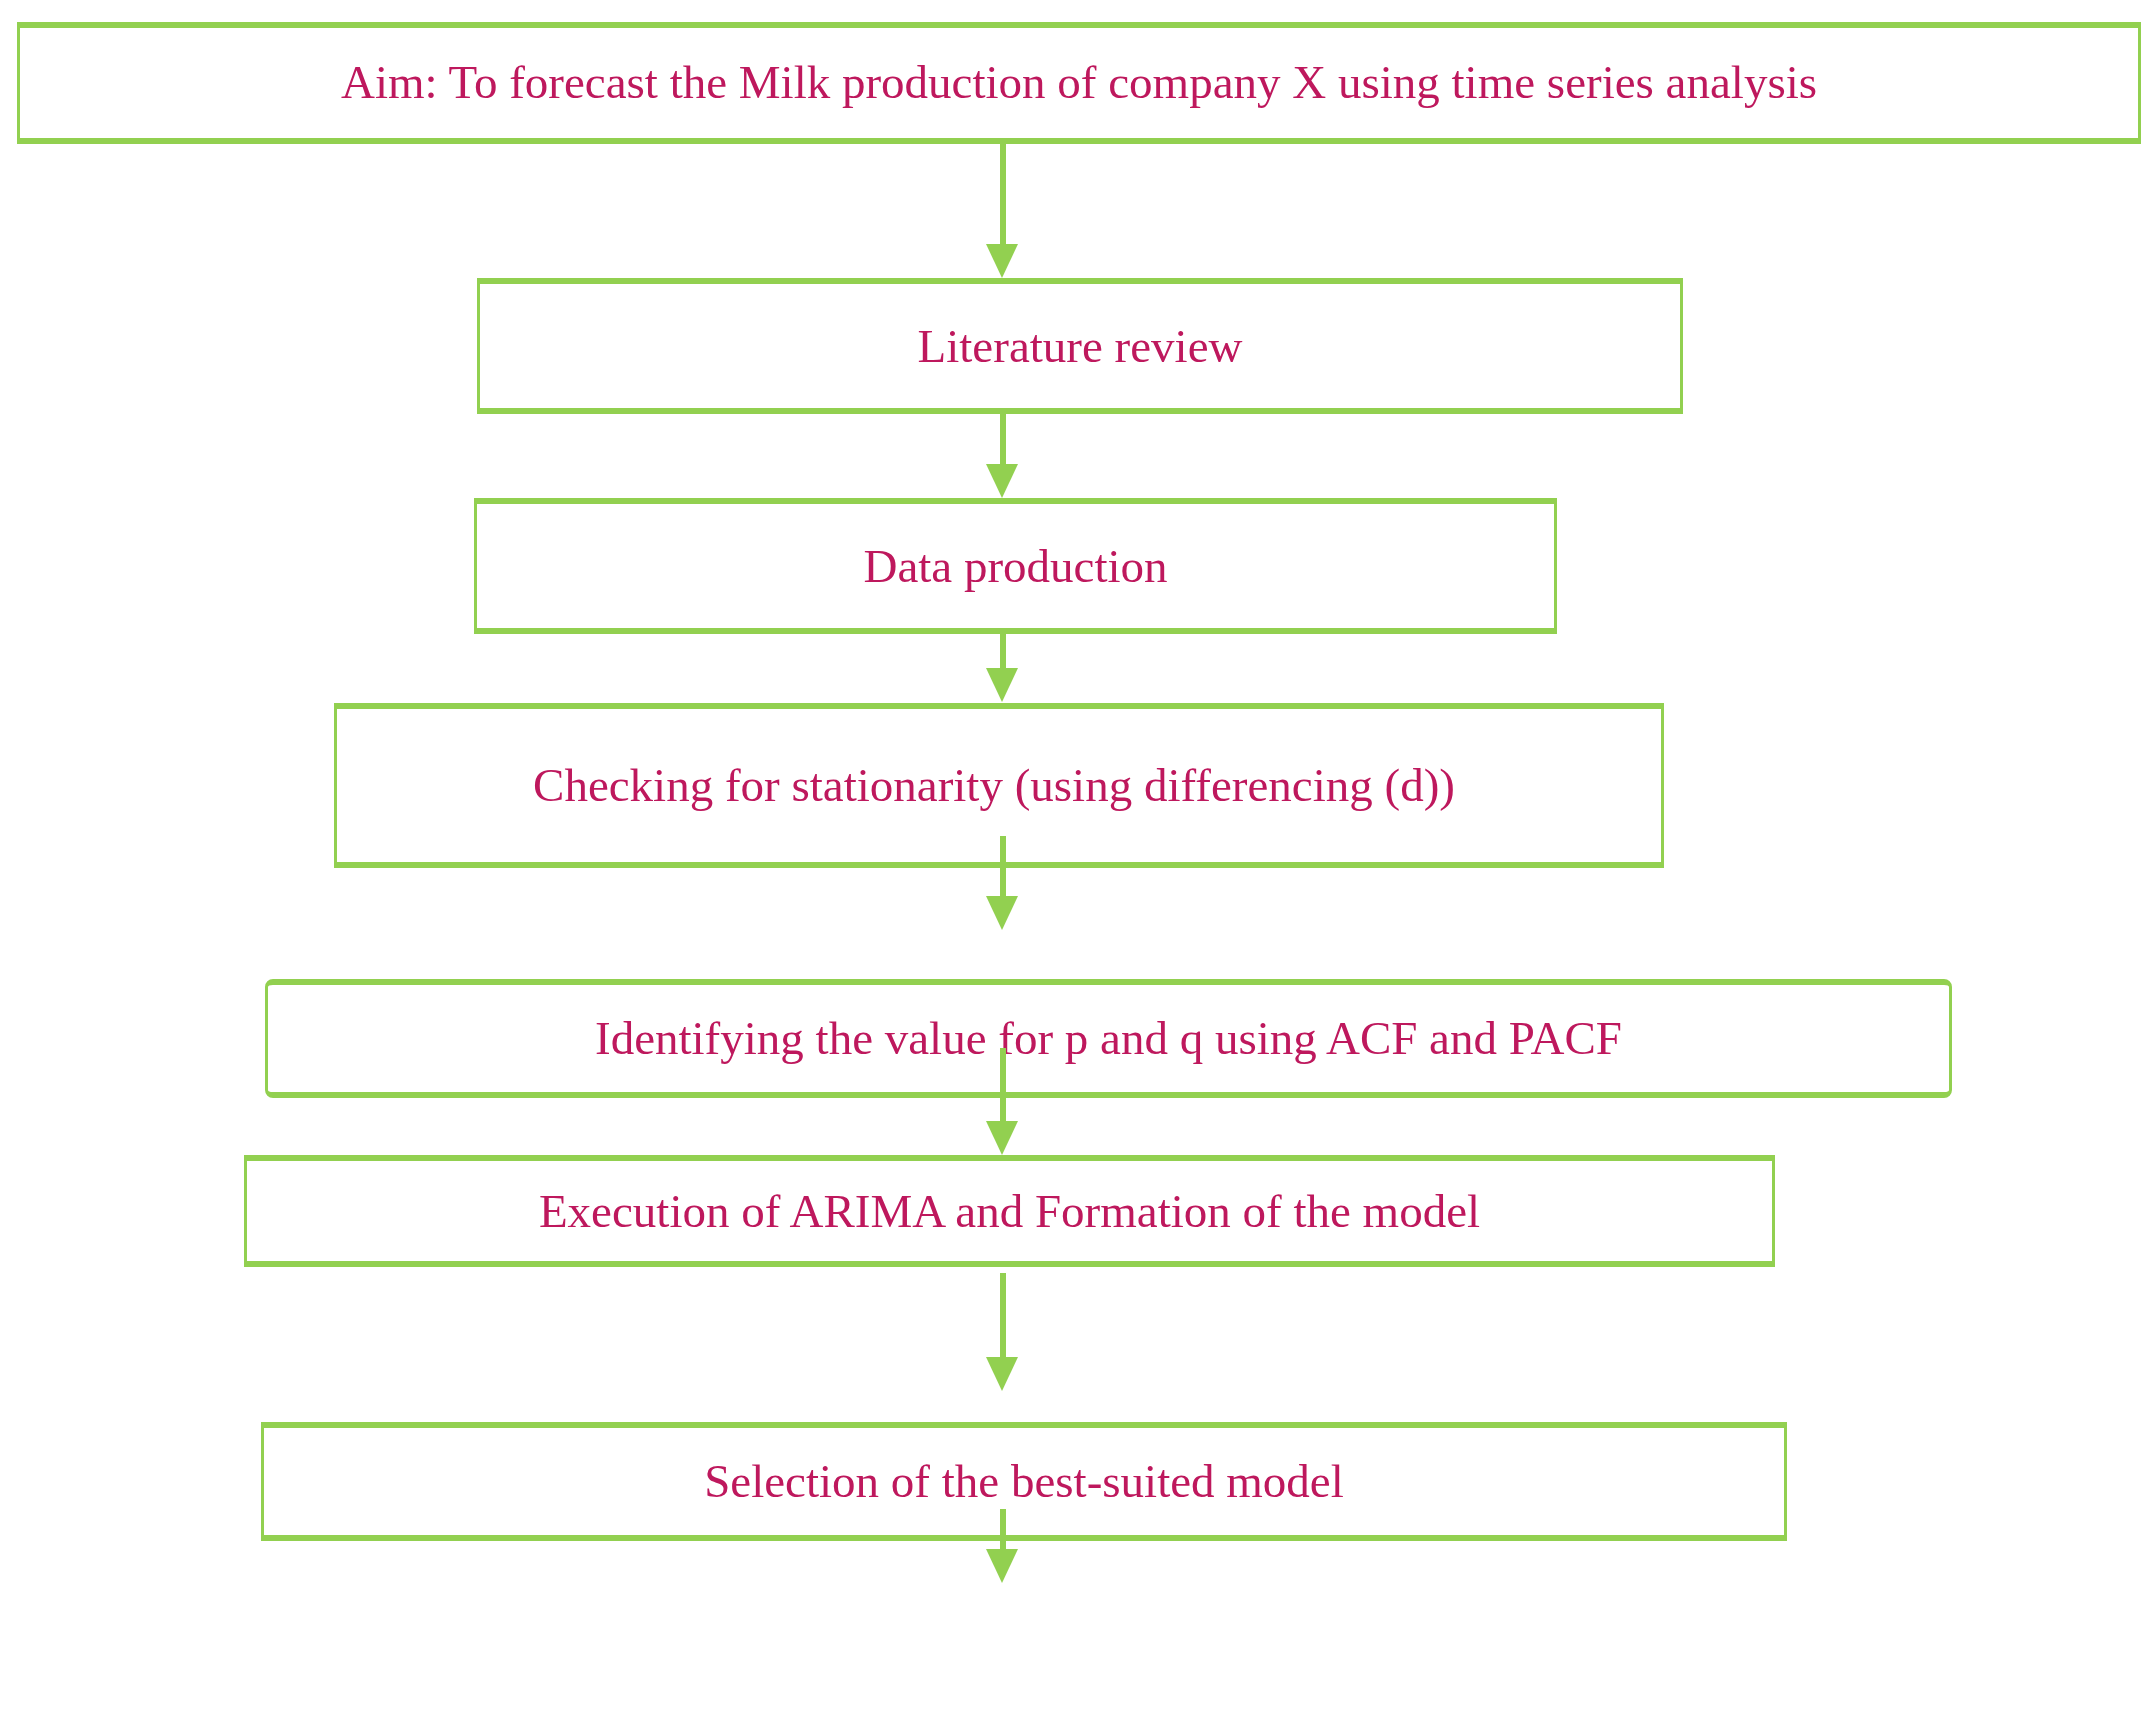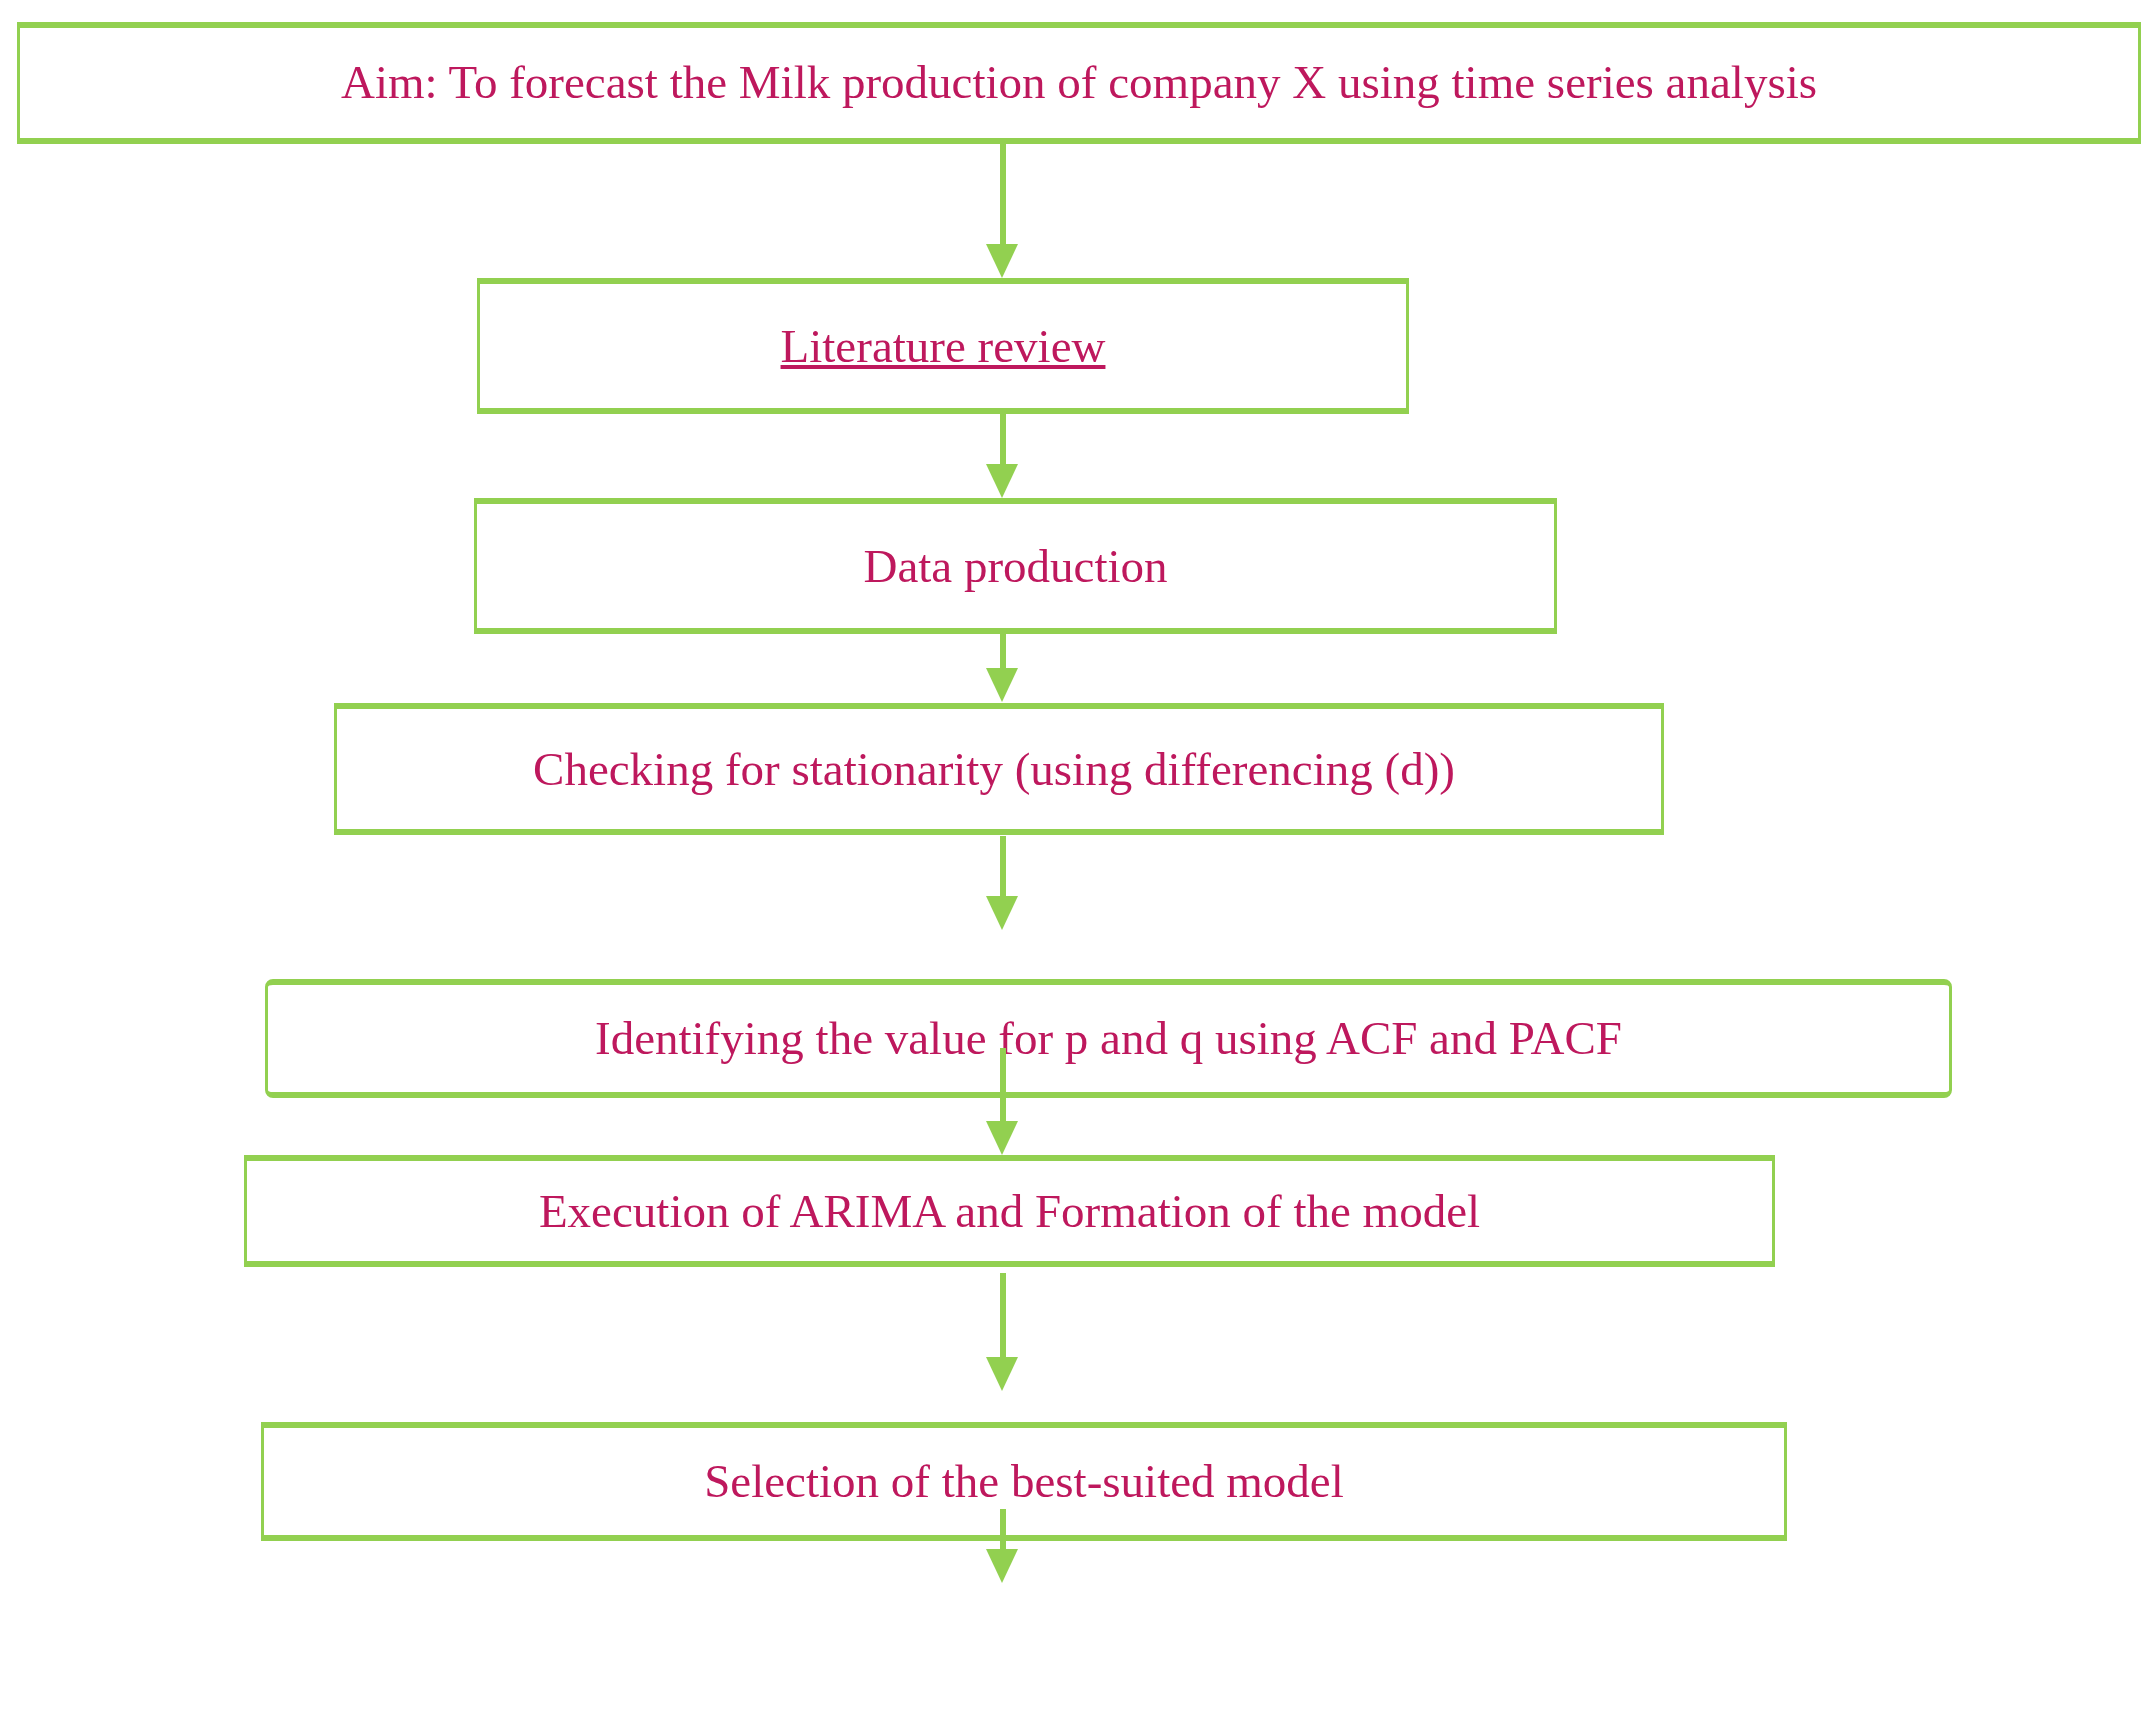--- a/index.html
+++ b/index.html
@@ -22,23 +22,23 @@
     align-items: center;
     justify-content: center;
     text-align: center;
     font-size: 47px;
     line-height: 1.15;
     color: #be185d;
     padding: 0 22px;
   }
   
   .b1 { left: 17px;  top: 21.5px;   width: 2124px; height: 122px; }
-  .b2 { left: 477px; top: 278px;  width: 932px; height: 136px; text-decoration: underline; }
+  .b2 { left: 477px; top: 278px;  width: 1206px; height: 136px; }
   .b3 { left: 474px; top: 498px;  width: 1083px; height: 136px; }
-  .b4 { left: 334px; top: 703px;  width: 1330px; height: 132px; padding-left: 12px; }
+  .b4 { left: 334px; top: 703px;  width: 1330px; height: 165px; padding-left: 12px; }
   .b5 { left: 265px; top: 979px; width: 1687px; height: 119px; border-radius: 8px; }
   .b6 { left: 244px; top: 1155px; width: 1531px; height: 112px; }
   .b7 { left: 239px; top: 1422px; width: 1526px; height: 119px; margin-left: 22px; }
   .b8 { left: 244px; top: 1583px; width: 1524px; height: 118px; }
 
   .flow-arrow { position: absolute; width: 33px; left: 986px; }
   .flow-arrow .stem {
     position: absolute;
     left: 50%;
     transform: translateX(-50%);

